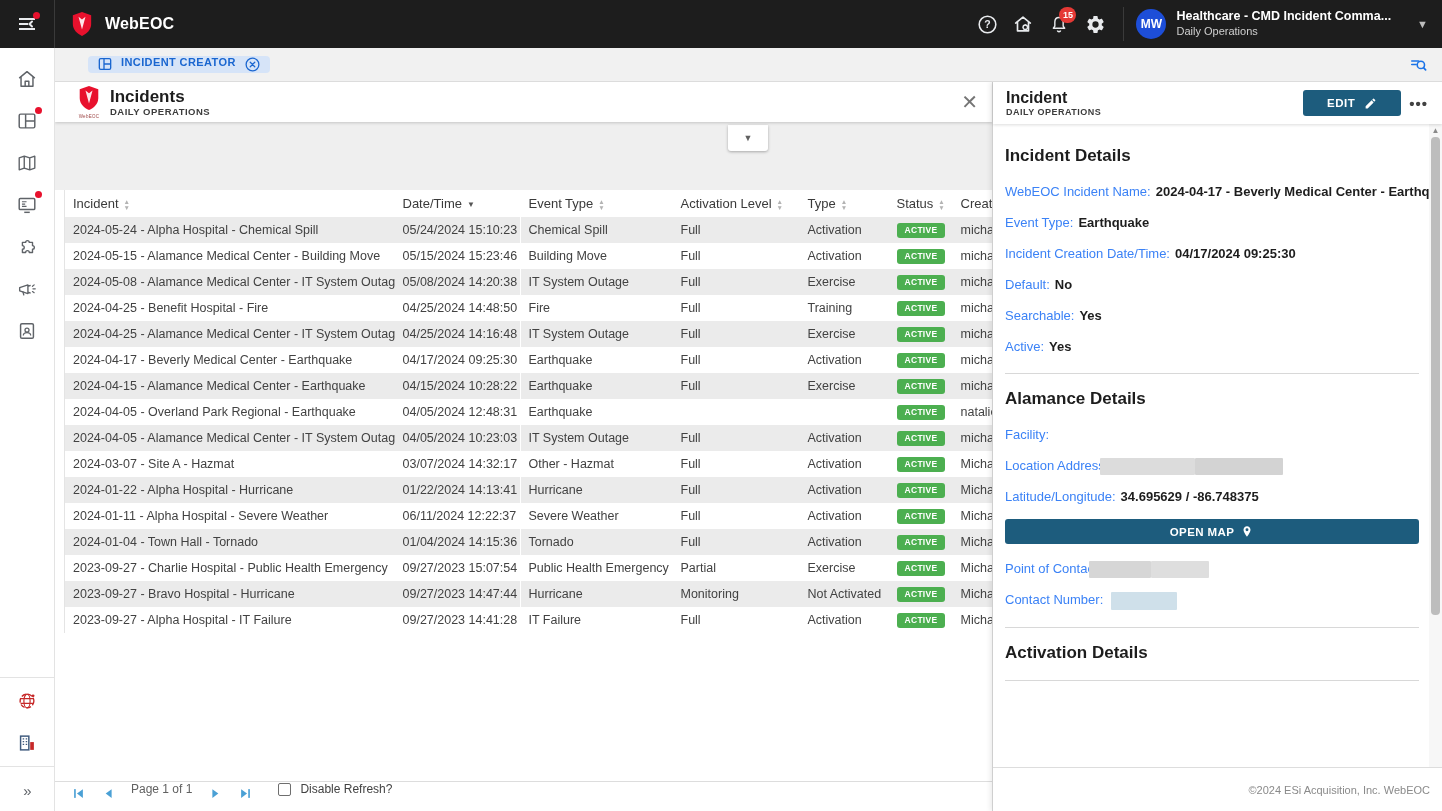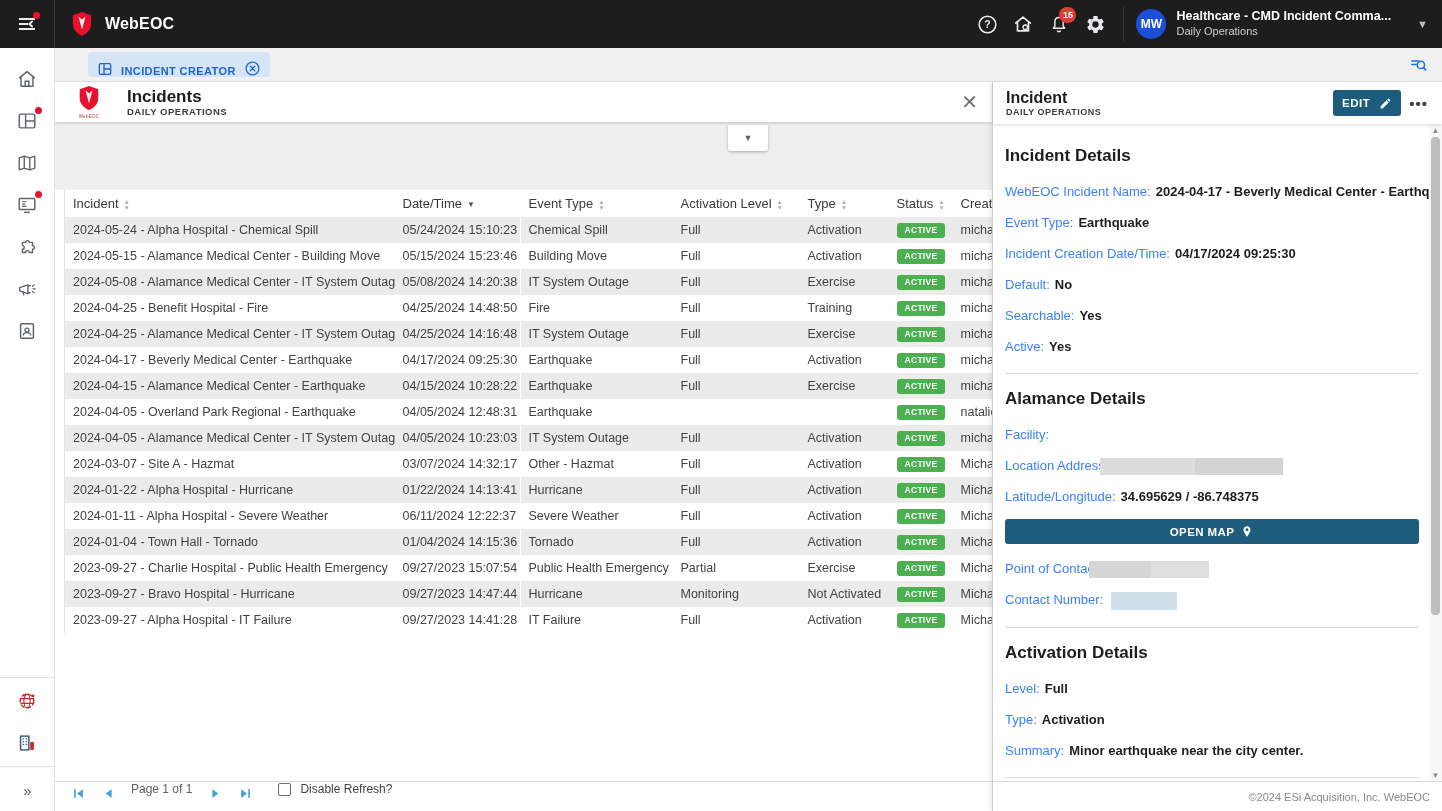--- a/index.html
+++ b/index.html
@@ -36,32 +36,32 @@
     position:relative; cursor:pointer; color:#5f6368; }
   .sb-item .red-dot { top:7px; right:13px; }
   .sb-top { margin-top:10px; }
   .sb-bottom { margin-top:auto; width:100%; display:flex; flex-direction:column; align-items:center; }
   .sb-divider { width:55px; height:1px; background:#e3e3e3; margin:2px 0; }
   .sb-expand { font-size:15px; color:#5f6368; letter-spacing:-1px; }
 
   
   .tabstrip { position:absolute; left:55px; top:48px; width:1387px; height:34px; background:#f1f1f1;
     border-bottom:1px solid #dcdcdc; display:flex; align-items:center; z-index:30; }
-  .tab-chip { margin-left:33px; height:25px; background:#d6e4f8; border-radius:4px;
-    display:flex; align-items:flex-end; padding:0 9px; cursor:pointer; }
+  .tab-chip { margin-left:33px; height:17px; background:#d6e4f8; border-radius:4px;
+    display:flex; align-items:flex-start; padding:0 9px; cursor:pointer; }
   .tab-chip-label { color:#1a66d0; font-size:11px; font-weight:bold; letter-spacing:.4px; margin:0 8px; }
   .strip-right { margin-left:auto; margin-right:14px; cursor:pointer; display:flex; align-items:center; }
 
   
   .main-panel { position:absolute; left:55px; top:82px; width:937px; height:729px; background:#fff; overflow:hidden; }
   .main-header { position:absolute; left:0; top:0; right:0; height:40px; background:#fff;
     box-shadow:0 1px 3px rgba(0,0,0,.18); display:flex; align-items:center; z-index:5; }
   .mh-logo { margin-left:22px; text-align:center; line-height:4px; }
   .mh-logo-caption { font-size:4.5px; color:#9e4747; letter-spacing:.3px; }
-  .mh-titles { margin-left:26px; }
+  .mh-titles { margin-left:9px; }
   .mh-title { font-size:17px; font-weight:bold; color:#1d1d1d; line-height:19px; }
   .mh-sub { font-size:9.5px; font-weight:bold; color:#3c3c3c; letter-spacing:.5px; }
   .mh-close { margin-left:auto; margin-right:14px; color:#757575; font-size:20px; line-height:20px; cursor:pointer; }
   .main-grayband { position:absolute; left:0; top:40px; right:0; height:68px; background:#efefef; }
   .dropdown-btn { position:absolute; left:673px; top:3px; width:40px; height:26px; background:#fff;
     border-radius:0 0 3px 3px; box-shadow:0 1px 3px rgba(0,0,0,.3); display:flex; align-items:center;
     justify-content:center; color:#616161; font-size:9px; cursor:pointer; }
 
   .inc-table { position:absolute; left:9px; top:108px; width:1010px; border-collapse:collapse;
     table-layout:fixed; background:#fff; font-size:12.5px; color:#424242;
@@ -89,21 +89,21 @@
 
   
   .right-panel { position:absolute; left:992px; top:82px; width:450px; height:729px; background:#fff;
     border-left:1px solid #cfcfcf; box-shadow:-2px 0 5px rgba(0,0,0,.08); z-index:10; }
   .rp-header { position:absolute; left:0; top:0; right:0; height:42px; background:#fff;
     box-shadow:0 1px 3px rgba(0,0,0,.14); display:flex; align-items:center; z-index:5; }
   .rp-titles { margin-left:13px; }
   .rp-title { font-size:16px; font-weight:bold; color:#1d1d1d; line-height:18px; }
   .rp-sub { font-size:9px; font-weight:bold; color:#3c3c3c; letter-spacing:.5px; }
   .edit-btn { margin-left:auto; height:26px; background:#1d5c7d; color:#fff; border:none; border-radius:3px;
-    font-family:inherit; font-size:11.5px; font-weight:bold; letter-spacing:.5px; padding:0 9px;
+    font-family:inherit; font-size:11.5px; font-weight:bold; letter-spacing:.5px; padding:0 24px;
     display:flex; align-items:center; gap:9px; cursor:pointer; }
   .more-btn { margin:0 14px 0 8px; color:#424242; font-size:15px; font-weight:bold; letter-spacing:1px; cursor:pointer; }
 
   .rp-body { position:absolute; left:0; top:42px; right:13px; bottom:30px; overflow:hidden;
     padding:14px 10px 0 12px; }
   .sec-heading { font-size:17px; font-weight:bold; color:#1d1d1d; margin:8px 0 17px; }
   .field { margin-bottom:13px; font-size:13px; line-height:18px; white-space:nowrap; }
   .flabel { color:#3b82f6; }
   .fvalue { color:#1d1d1d; font-weight:bold; margin-left:5px; }
   .divider { border:none; border-top:1px solid #d8d8d8; margin:17px 0 15px; }
@@ -117,21 +117,21 @@
     font-family:inherit; font-size:11.5px; font-weight:bold; letter-spacing:.4px;
     display:flex; align-items:center; justify-content:center; gap:6px; cursor:pointer; margin:4px 0 16px; }
 
   .rp-scrollbar { position:absolute; right:0; top:42px; width:13px; bottom:30px; background:#f7f7f7; }
   .sb-arrow { position:absolute; left:0; width:13px; height:12px; color:#8a8a8a; font-size:8px;
     display:flex; align-items:center; justify-content:center; cursor:pointer; }
   .sb-arrow.up { top:0; } .sb-arrow.down { bottom:0; }
   .rp-thumb { position:absolute; left:2px; top:13px; width:9px; height:478px; background:#bdbdbd;
     border-radius:4px; cursor:pointer; }
 
-  .rp-footer { position:absolute; left:0; right:0; bottom:0; height:30px; border-top:1px solid #ddd;
+  .rp-footer { position:absolute; left:0; right:0; bottom:0; height:44px; border-top:1px solid #ddd;
     background:#fff; display:flex; align-items:center; justify-content:flex-end; }
   .copyright { font-size:11px; color:#8a8a8a; margin-right:12px; }
 
   svg { display:block; }
 </style>
 </head>
 <body>
 
 <div class="topbar">
   <div class="tb-menu">
@@ -529,25 +529,20 @@
       <svg width="14" height="14" viewBox="0 0 24 24">
         <path fill="#fff" d="M12 2C8.7 2 6 4.7 6 8c0 4.5 6 12 6 12s6-7.5 6-12c0-3.3-2.7-6-6-6zm0 8.5A2.5 2.5 0 1 1 12 5.5a2.5 2.5 0 0 1 0 5z"></path>
       </svg>
     </button>
     <div id="facility-fields-bottom">
         <div class="field"><span class="flabel">Point of Contact:</span><span class="redact p1"></span><span class="redact p2"></span></div>
         <div class="field"><span class="flabel">Contact Number:</span><span class="redact blue"></span></div>
       </div>
     <hr class="divider">
     <div class="sec-heading">Activation Details</div>
-    <div id="activation-fields">
-        <div class="field"><span class="flabel">Level:</span><span class="fvalue">Full</span></div>
-        <div class="field"><span class="flabel">Type:</span><span class="fvalue">Activation</span></div>
-        <div class="field"><span class="flabel">Summary:</span><span class="fvalue">Minor earthquake near the city center.</span></div>
-      </div>
     <hr class="divider">
   </div>
 
   <div class="rp-scrollbar">
     <div class="sb-arrow up">▲</div>
     <div class="rp-thumb"></div>
     <div class="sb-arrow down">▼</div>
   </div>
 
   <div class="rp-footer">

